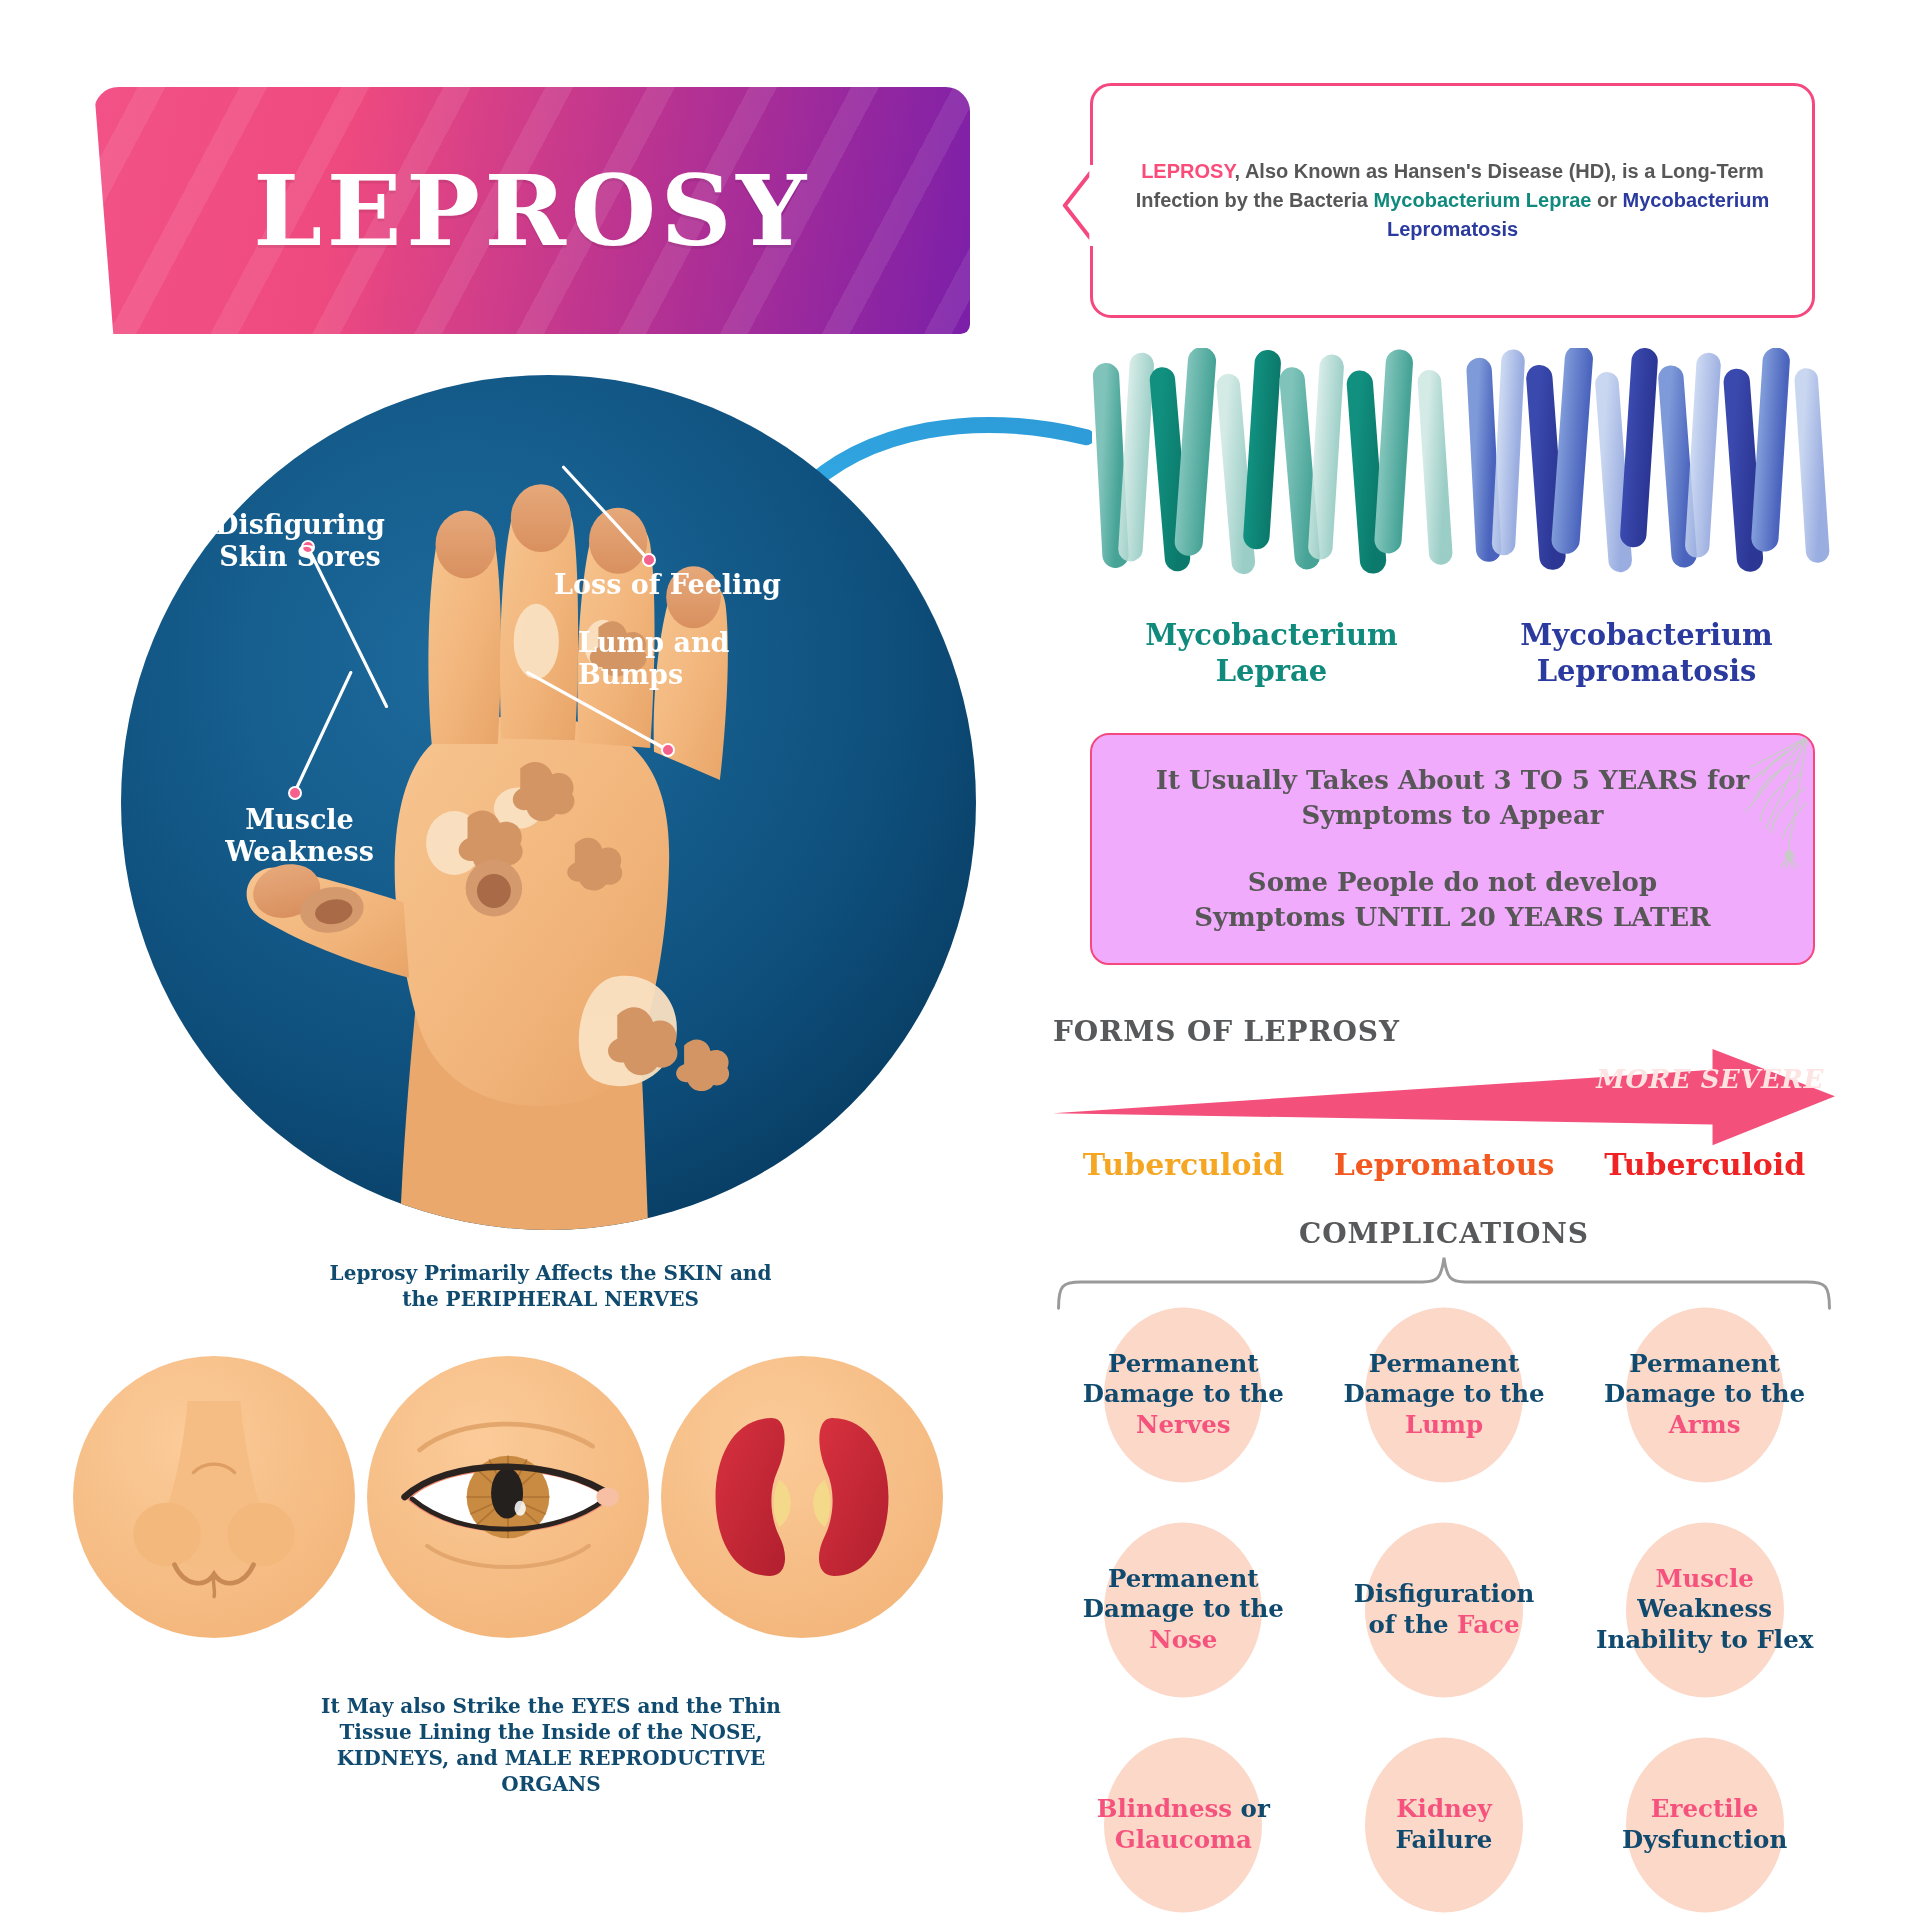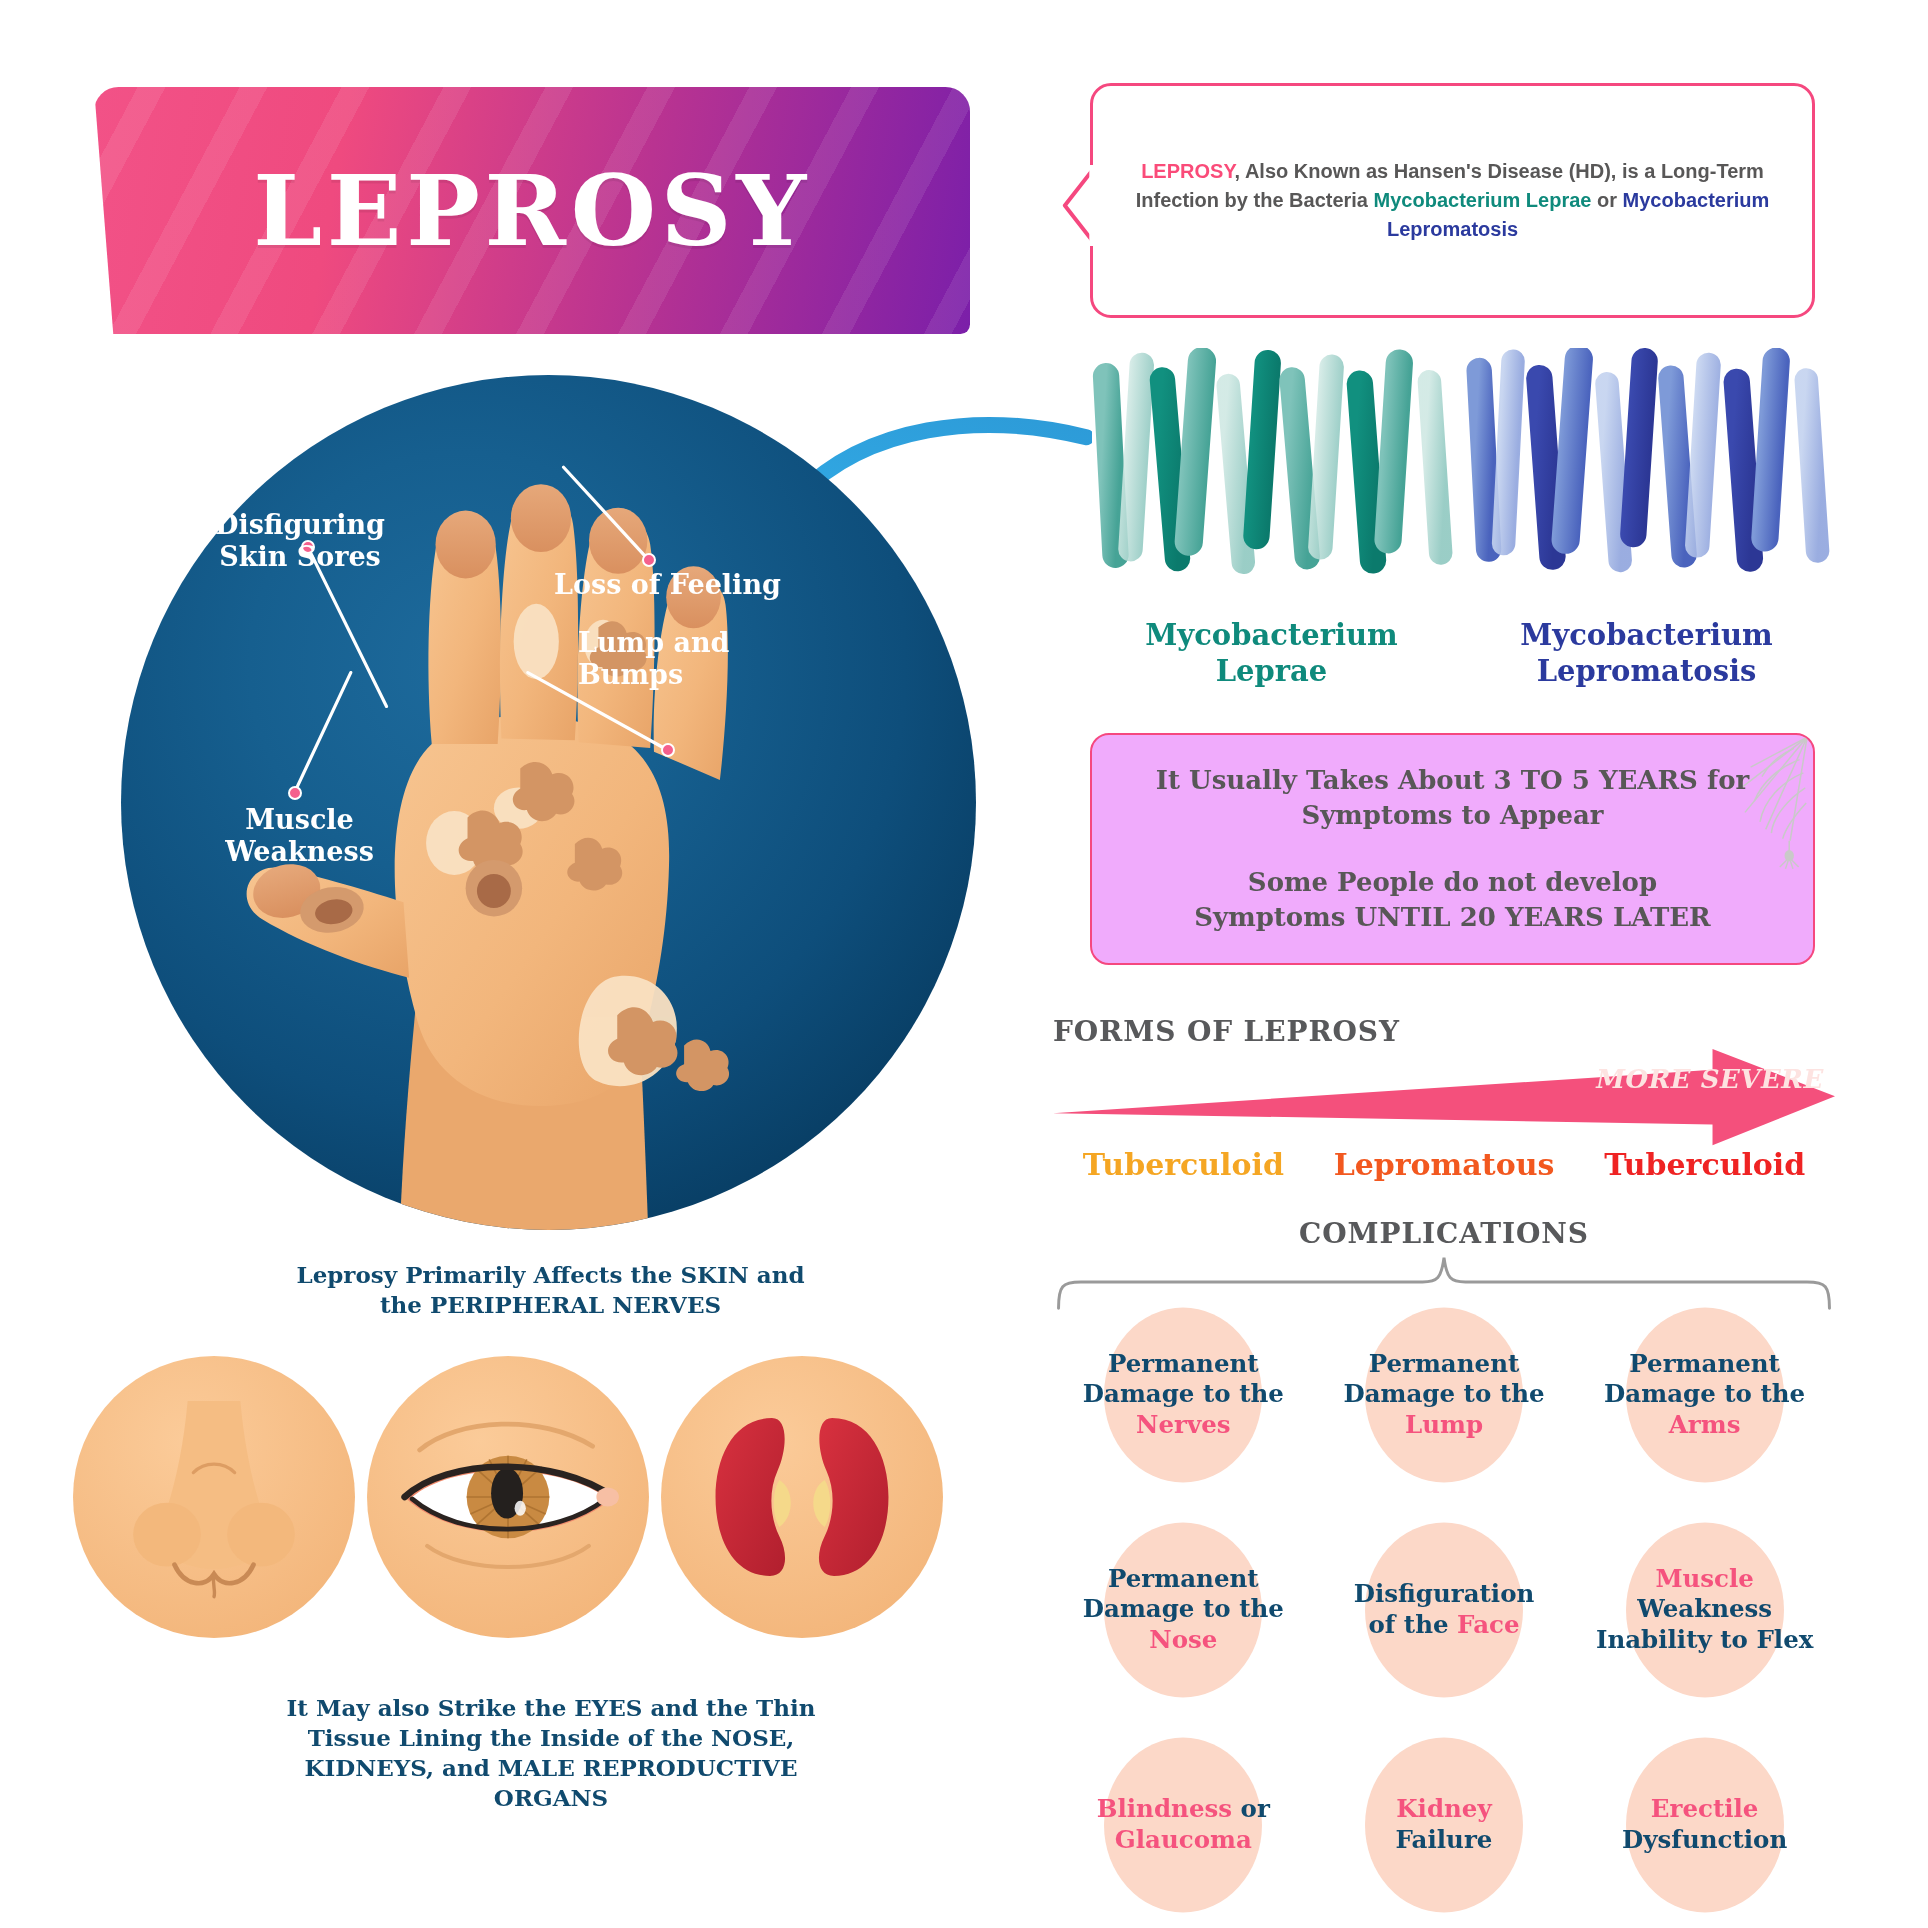--- a/index.html
+++ b/index.html
@@ -159,21 +159,21 @@
     font-weight: 700; font-size: 24.5px; line-height: 1.24;
     color: #104a6e;
   }
   .compl-text .hl { color: #f5537e; }
 
   
   .caption {
     position: absolute; text-align: center;
     color: #104a6e; font-weight: 700;
     font-family: "DejaVu Serif", serif;
-    font-size: 23px; line-height: 1.3; white-space: pre-line;
+    font-size: 20px; line-height: 1.3; white-space: pre-line;
   }
 
   
   .organ { position: absolute; }
 </style>
 </head>
 <body>
 
 <div id="root">
 

